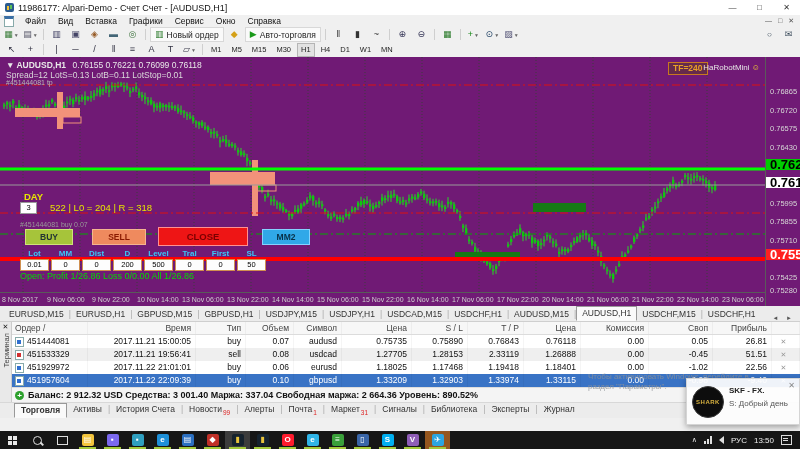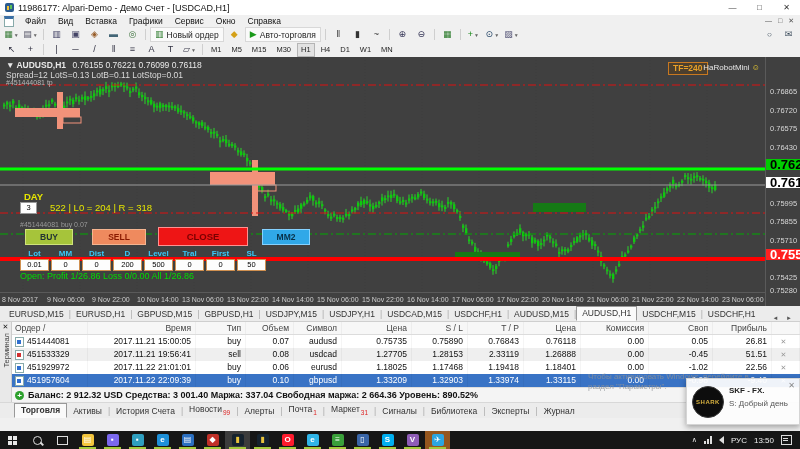--- a/index.html
+++ b/index.html
@@ -25,21 +25,21 @@
   .tbtn .drop{font-size:5px;color:#666;margin-left:1px;}
   .tlabel{font-size:8.5px;color:#222;margin-left:3px;white-space:nowrap;}
   .tbtn.labeled{border:1px solid #d8d8d8;background:#fafafa;padding:0 4px;}
   .tsep{width:1px;height:11px;background:#cfcfcf;margin:0 3px;}
   .tf-btn{font-size:7.5px;height:12px;line-height:12px;padding:0 3px;margin:0 1px;color:#222;border:1px solid transparent;}
   .tf-btn.active{background:#e2e2e2;border:1px solid #b5b5b5;}
   .tb-right{margin-left:auto;display:flex;padding-right:4px;}
   .lens{position:relative;}
   .lens .g{font-size:8px;}
   
-  .chart-region{position:absolute;top:57px;left:0;width:800px;height:249px;background:#404040;}
+  .chart-region{position:absolute;top:57px;left:0;width:800px;height:249px;background:#701a75;}
   #chartsvg{position:absolute;left:0;top:0;}
   .price-scale{position:absolute;left:765px;top:0;width:35px;height:249px;border-left:1px solid #5a5a5a;}
   .ptick{position:absolute;left:4px;font-size:7.5px;color:#d6d6d6;white-space:nowrap;}
   .pbox{position:absolute;left:0;right:0;height:11px;line-height:11px;padding-left:4px;font-size:13px;font-weight:bold;}
   .date-axis{position:absolute;left:0;top:235px;width:765px;height:14px;border-top:1px solid #5a5a5a;}
   .dtick{position:absolute;top:3px;font-size:7px;color:#cfcfcf;white-space:nowrap;}
   .ov{position:absolute;white-space:nowrap;}
   .sym-line{left:6px;top:3px;font-size:8.5px;color:#e8e8e8;font-weight:bold;}
   .info-line{left:6px;top:13px;font-size:8.5px;color:#dadada;}
   .tp-label{left:6px;top:22px;font-size:7px;color:#b8b8b8;}
@@ -75,21 +75,21 @@
   .t-row.header{color:#444;background:#f7f7f7;border-bottom:1px solid #dcdcdc;box-sizing:border-box;}
   .t-row.odd{background:#efefef;}
   .t-row.selected{background:#3973c5;color:#fff;}
   .t-cell{padding-right:4px;text-align:right;white-space:nowrap;overflow:hidden;box-sizing:border-box;border-right:1px solid rgba(0,0,0,0.04);}
   .t-cell.first{text-align:left;padding-left:3px;display:flex;align-items:center;gap:3px;}
   .oicon{width:7px;height:8px;background:#fff;border:1px solid #8aa;display:inline-block;position:relative;flex:0 0 auto;}
   .oicon span{position:absolute;left:1px;top:2px;width:4px;height:4px;display:block;}
   .t-balance{position:absolute;left:12px;top:65px;width:788px;height:15px;background:#f4f4f4;border-top:1px solid #ddd;display:flex;align-items:center;font-size:9px;font-weight:bold;color:#111;box-sizing:border-box;}
   .bal-ico{width:9px;height:9px;border-radius:50%;background:#2ca02c;color:#fff;font-size:8px;line-height:9px;text-align:center;margin:0 4px 0 3px;flex:0 0 auto;}
   
-  .t-tabs{position:absolute;top:402px;left:0;width:800px;height:16px;background:#ececec;display:flex;align-items:flex-end;font-size:8.5px;color:#333;padding-left:14px;box-sizing:border-box;border-top:1px solid #d8d8d8;}
+  .t-tabs{position:absolute;top:402px;left:0;width:800px;height:16px;background:#ececec;display:flex;align-items:flex-start;font-size:8.5px;color:#333;padding-left:14px;box-sizing:border-box;border-top:1px solid #d8d8d8;}
   .ttab{padding:1px 6px 2px 6px;white-space:nowrap;}
   .ttab.active{background:#fafafa;border:1px solid #999;border-bottom:1px solid #fafafa;font-weight:bold;}
   .tbadge{color:#d22;font-size:6.5px;vertical-align:sub;margin-left:1px;}
   .tsep2{color:#aaa;padding:1px 0 2px 0;}
   
   .statusbar{position:absolute;top:418px;left:0;width:800px;height:13px;background:#ececec;border-top:1px solid #cfcfcf;display:flex;align-items:center;font-size:8.5px;color:#222;box-sizing:border-box;}
   .sb-help{width:418px;padding-left:6px;box-sizing:border-box;}
   .sb-cell{border-left:1px solid #c8c8c8;height:100%;display:flex;align-items:center;padding:0 8px;box-sizing:border-box;}
   
   .taskbar{position:absolute;top:431px;left:0;width:800px;height:18px;background:#161616;display:flex;align-items:center;color:#eee;}
@@ -123,21 +123,21 @@
   .n-msg{position:absolute;left:42px;top:20px;font-size:8px;color:#555;}
   .n-close{position:absolute;right:4px;top:2px;font-size:8px;color:#888;}
 </style>
 </head>
 <body>
 
 <div id="screen">
 
   <div class="titlebar">
     <span class="mt4logo"></span>
-    <span>11986177: Alpari-Demo - Демо Счет - [USDCAD,H1]</span>
+    <span>11986177: Alpari-Demo - Счет Счет - [AUDUSD,H1]</span>
     <div class="win-btns">
       <span class="win-btn">—</span>
       <span class="win-btn">□</span>
       <span class="win-btn close">✕</span>
     </div>
   </div>
 
   <div class="menubar">
     <span class="chart-ico"></span>
     <span id="menuitems"><span class="menu-item">Файл</span><span class="menu-item">Вид</span><span class="menu-item">Вставка</span><span class="menu-item">Графики</span><span class="menu-item">Сервис</span><span class="menu-item">Окно</span><span class="menu-item">Справка</span></span>

